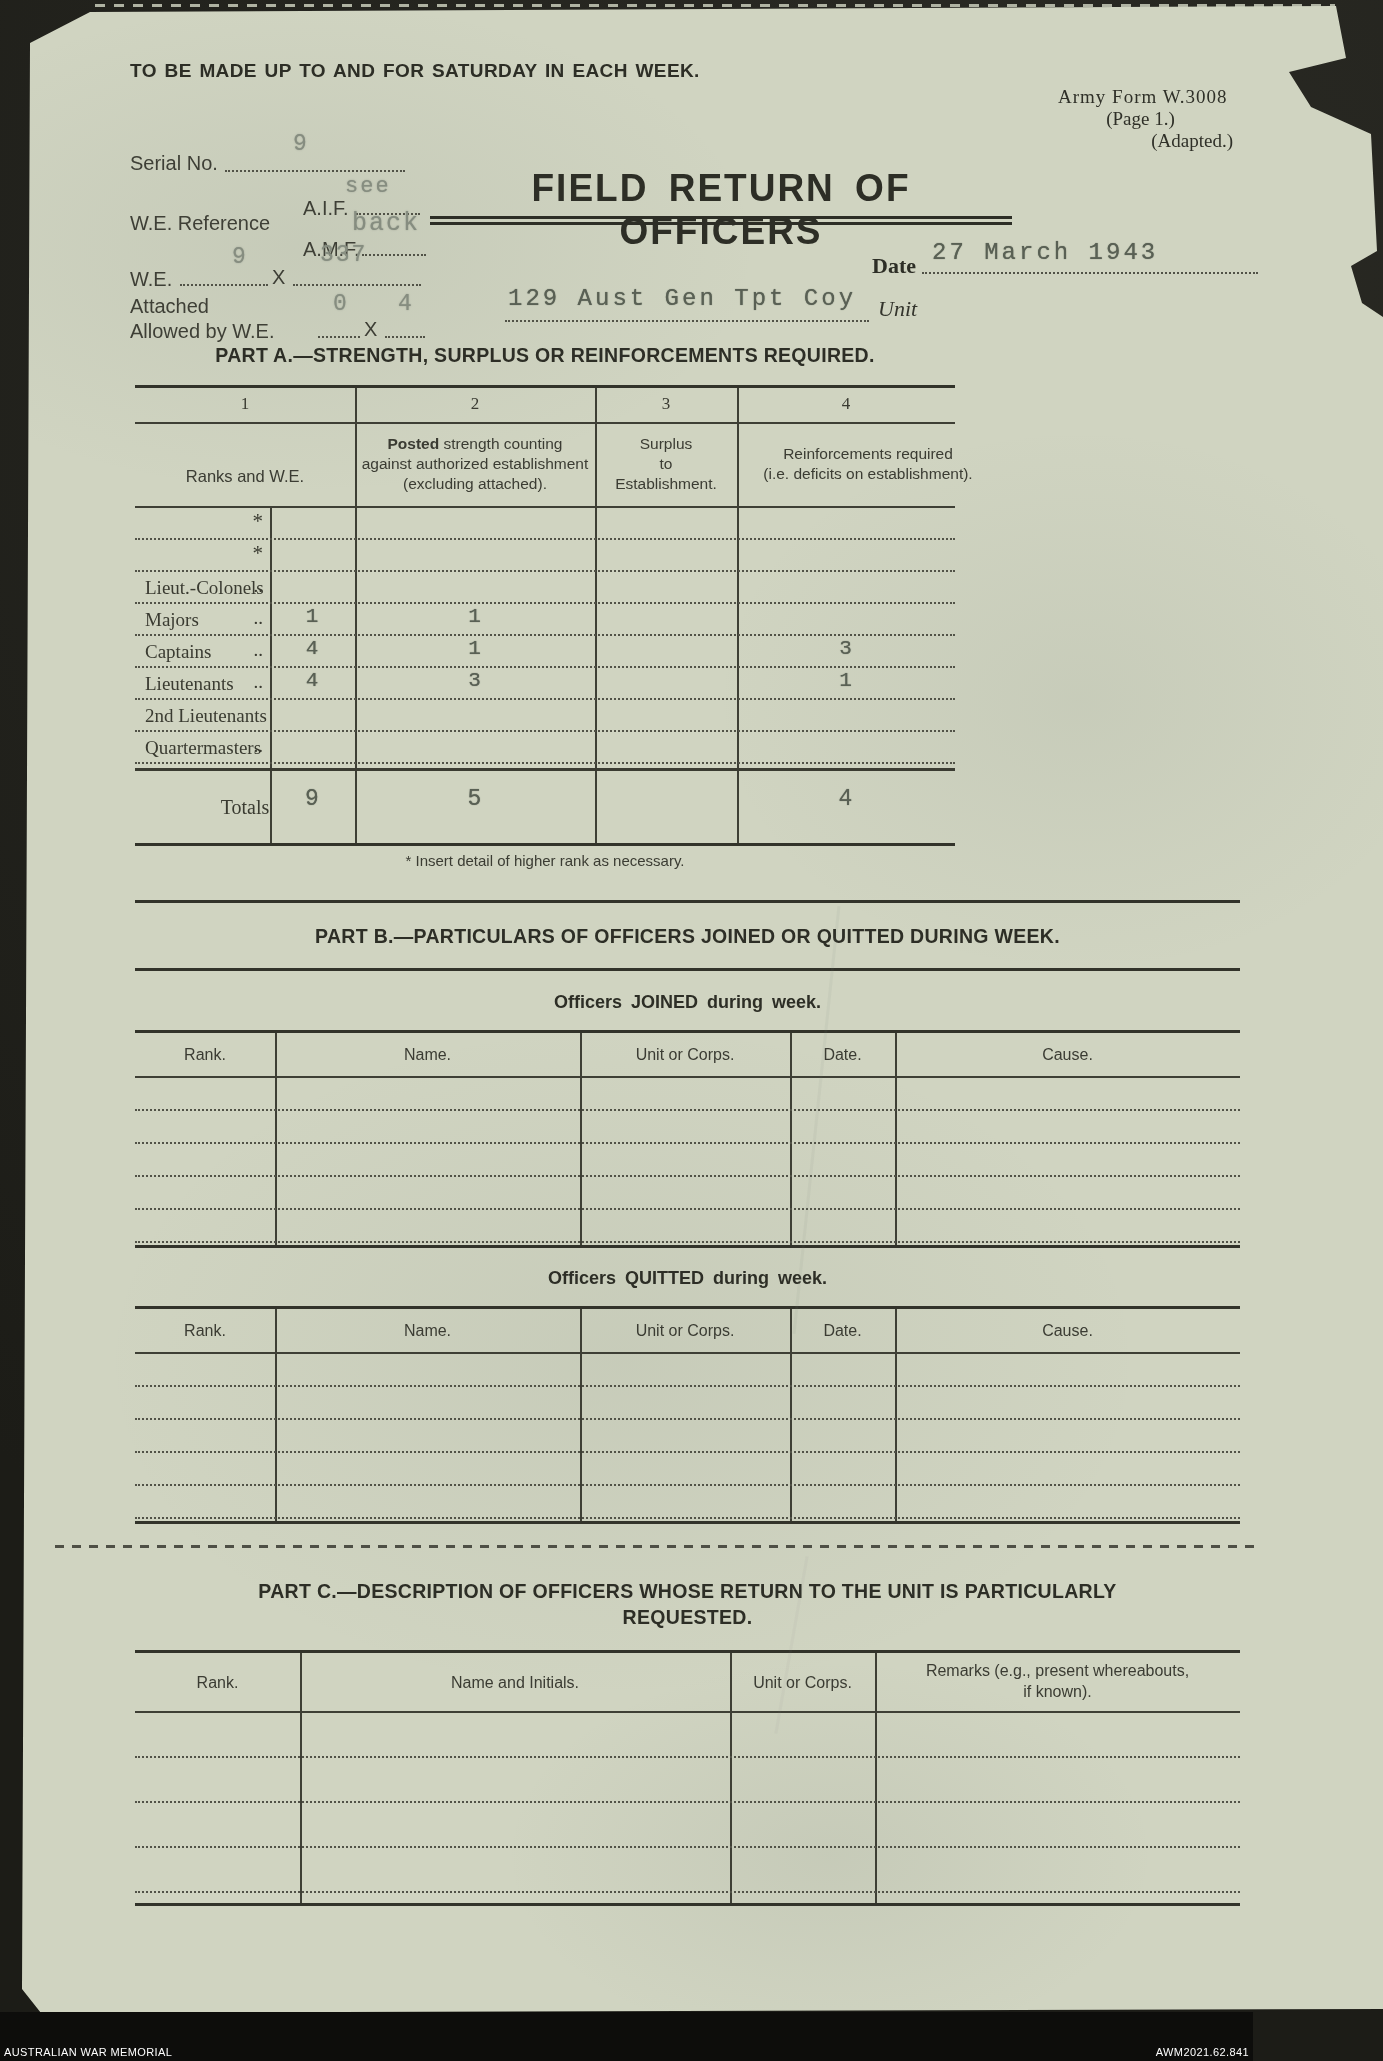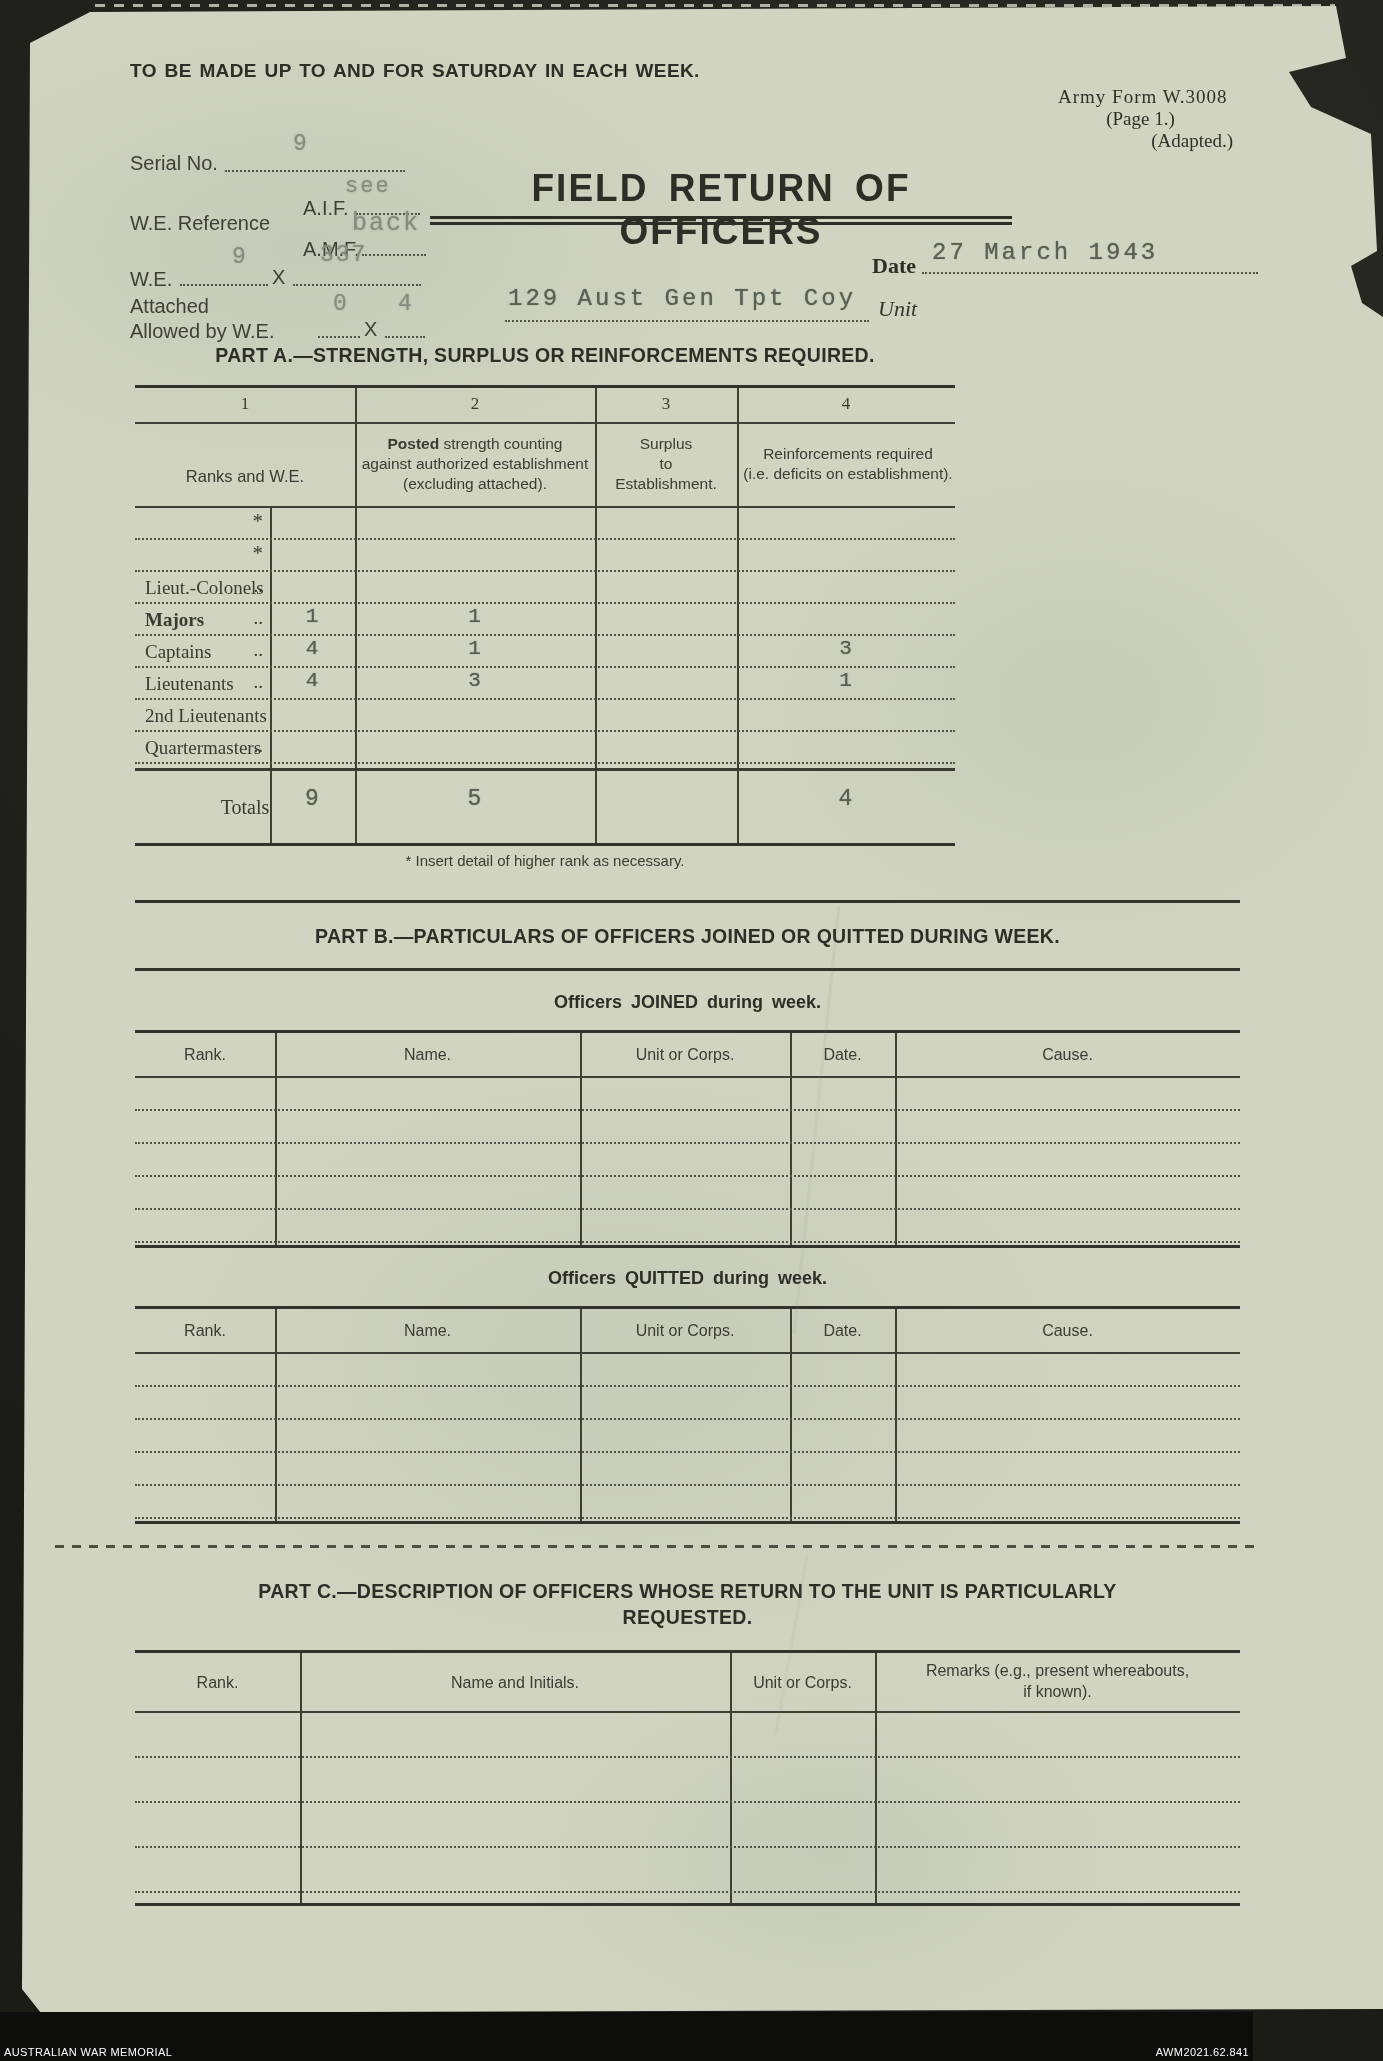--- a/index.html
+++ b/index.html
@@ -111,21 +111,21 @@
       <span class="abs serif ctr" style="left:602px;top:6px;width:218px;font-size:17px;color:#3a3b32;">4</span>
       <div class="thin" style="top:34px;"></div>
 
       <div class="abs th ctr" style="left:0;top:62px;width:220px;font-size:16.5px;margin-top:16px;">Ranks and W.E.</div>
       <div class="abs th ctr pre" style="left:222px;top:46px;width:236px;"><b>Posted</b> <span>strength counting
 against authorized establishment
 (excluding attached).</span></div>
       <div class="abs th ctr pre" style="left:460px;top:46px;width:142px;">Surplus
 to
 Establishment.</div>
-      <div class="abs th ctr pre" style="left:604px;top:56px;width:218px;">Reinforcements required
+      <div class="abs th ctr pre" style="left:624px;top:56px;width:218px;">Reinforcements required
 (i.e. deficits on establishment).</div>
       <div class="thin" style="top:118px;height:2px;"></div>
 
       <div class="vl" style="left:135px;top:120px;height:335px;"></div>
       <div class="vl" style="left:220px;top:0;height:455px;"></div>
       <div class="vl" style="left:460px;top:0;height:455px;"></div>
       <div class="vl" style="left:602px;top:0;height:455px;"></div>
 
       <div class="row" style="top:120px;height:30px;">
         <span class="abs rank" style="left:10px;top:5px;"></span>
@@ -145,21 +145,21 @@
       </div>
       <div class="row" style="top:184px;height:30px;">
         <span class="abs rank" style="left:10px;top:5px;">Lieut.-Colonels</span>
         <span class="abs rank" style="left:92px;width:36px;top:3px;text-align:right;">..</span>
         <span class="tv" style="left:135px;width:85px;top:1px;"></span>
         <span class="tv" style="left:220px;width:240px;top:1px;"></span>
         <span class="tv" style="left:460px;width:142px;top:1px;"></span>
         <span class="tv" style="left:602px;width:218px;top:1px;"></span>
       </div>
       <div class="row" style="top:216px;height:30px;">
-        <span class="abs rank" style="left:10px;top:5px;font-weight:bold;">Majors</span>
+        <span class="abs rank" style="left:10px;top:5px;">Majors</span>
         <span class="abs rank" style="left:92px;width:36px;top:3px;text-align:right;">..</span>
         <span class="tv" style="left:135px;width:85px;top:1px;">1</span>
         <span class="tv" style="left:220px;width:240px;top:1px;">1</span>
         <span class="tv" style="left:460px;width:142px;top:1px;"></span>
         <span class="tv" style="left:602px;width:218px;top:1px;"></span>
       </div>
       <div class="row" style="top:248px;height:30px;">
         <span class="abs rank" style="left:10px;top:5px;">Captains</span>
         <span class="abs rank" style="left:92px;width:36px;top:3px;text-align:right;">..</span>
         <span class="tv" style="left:135px;width:85px;top:1px;">4</span>

